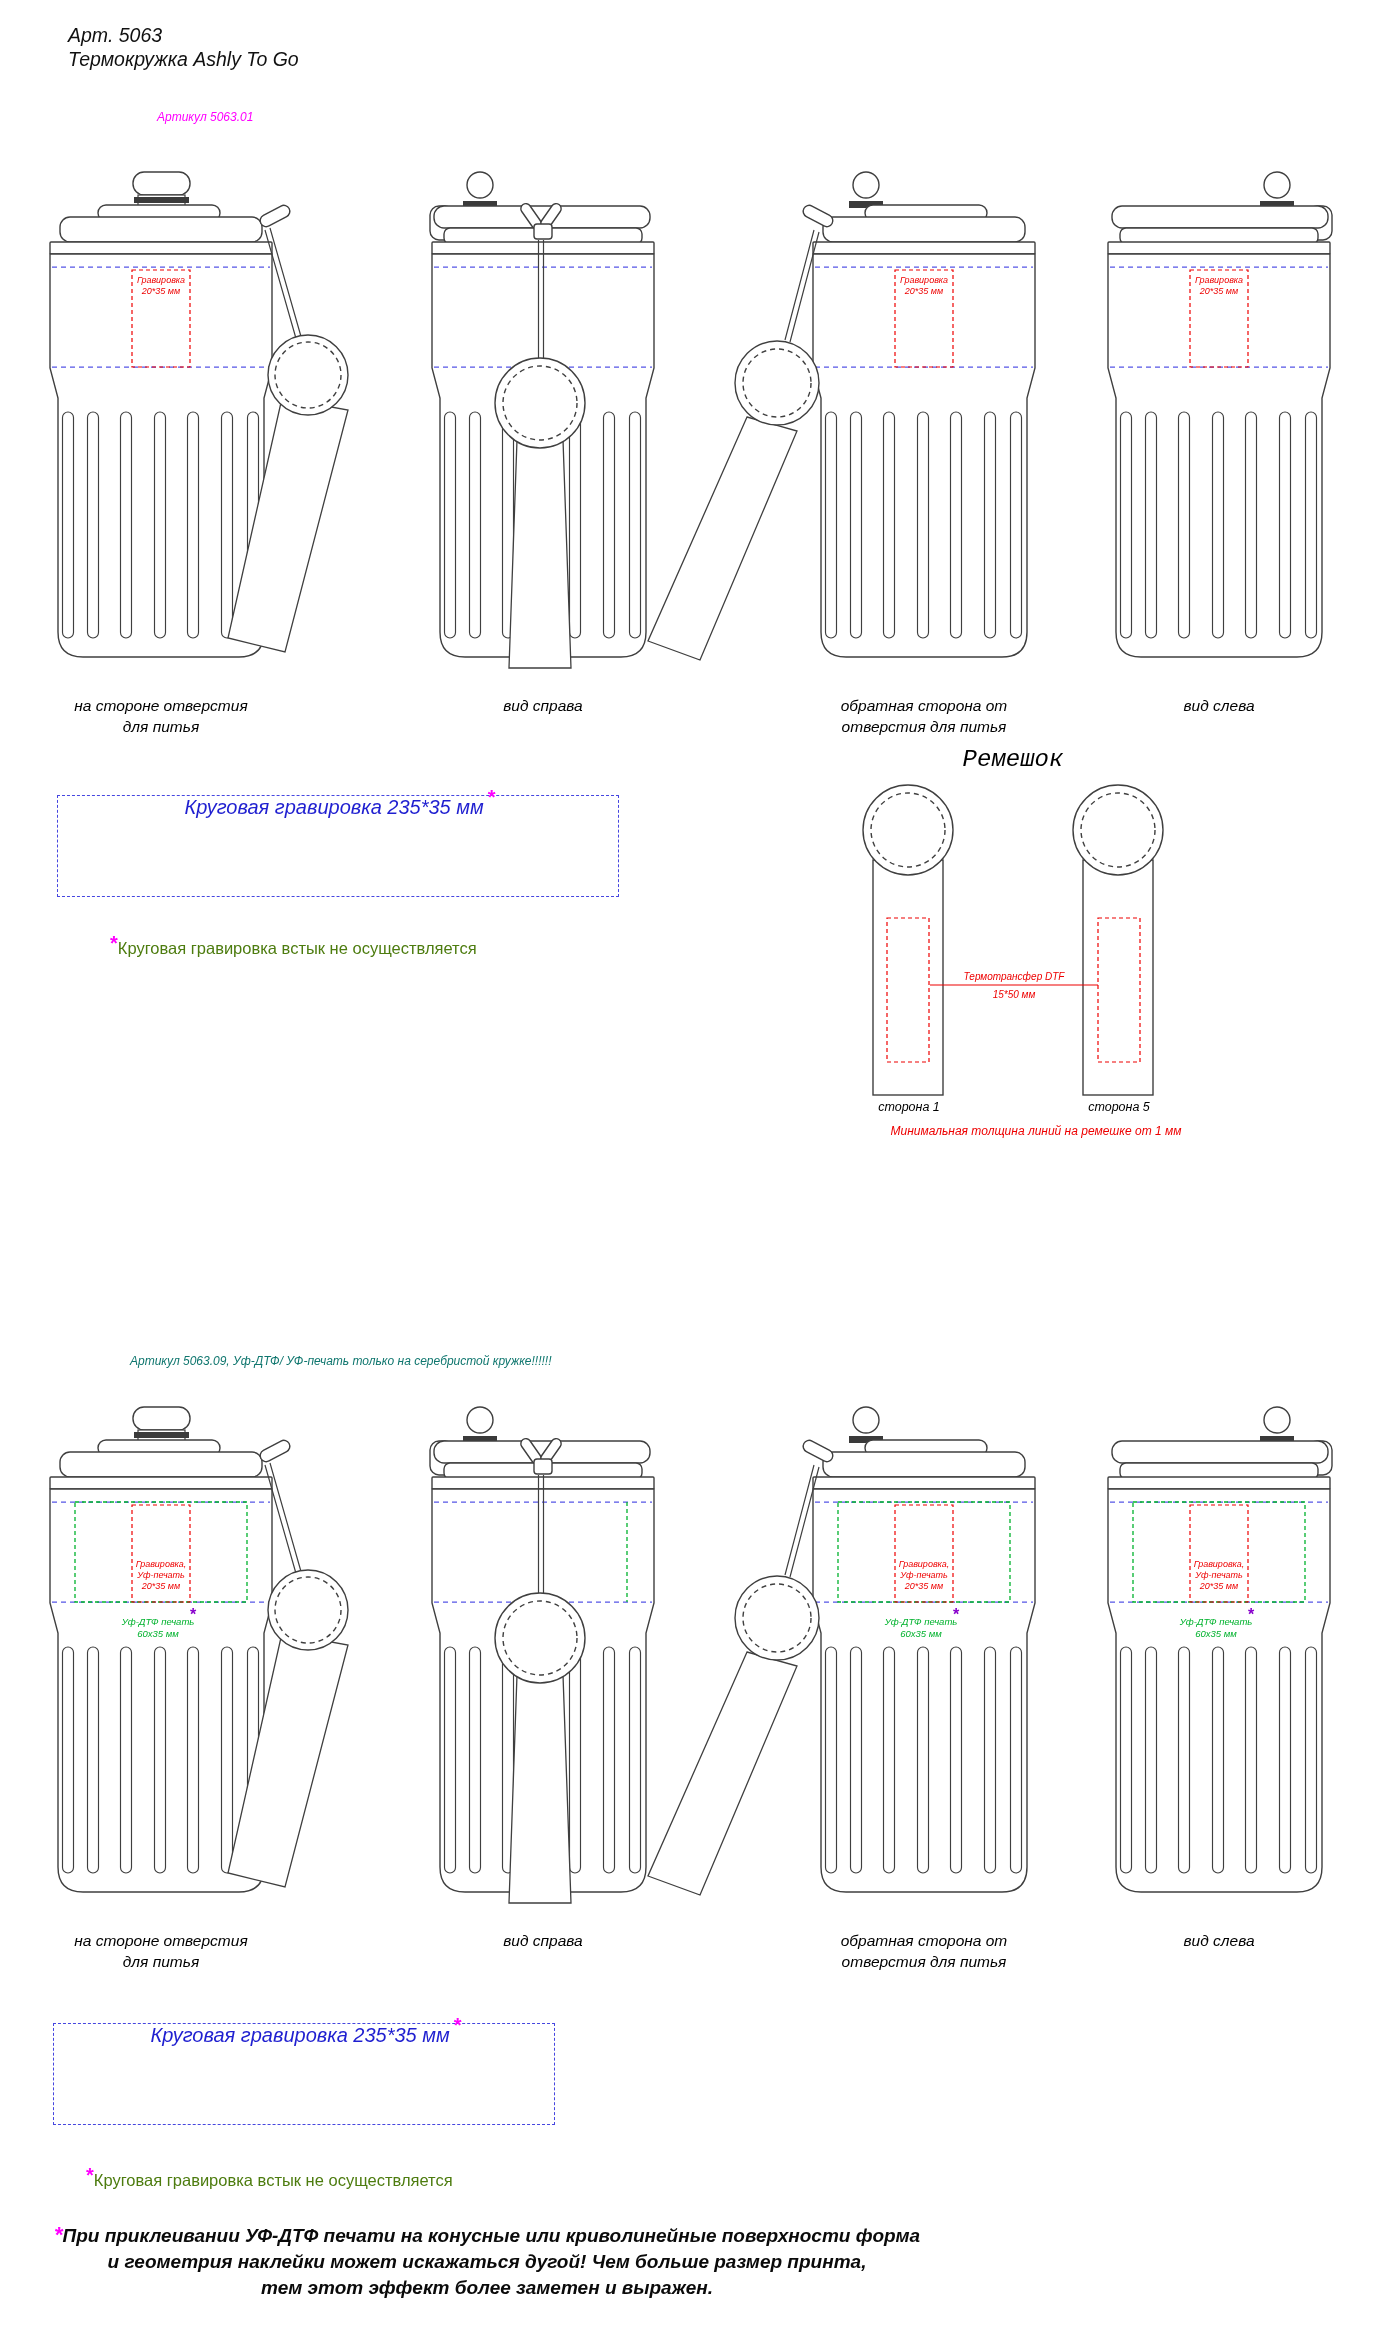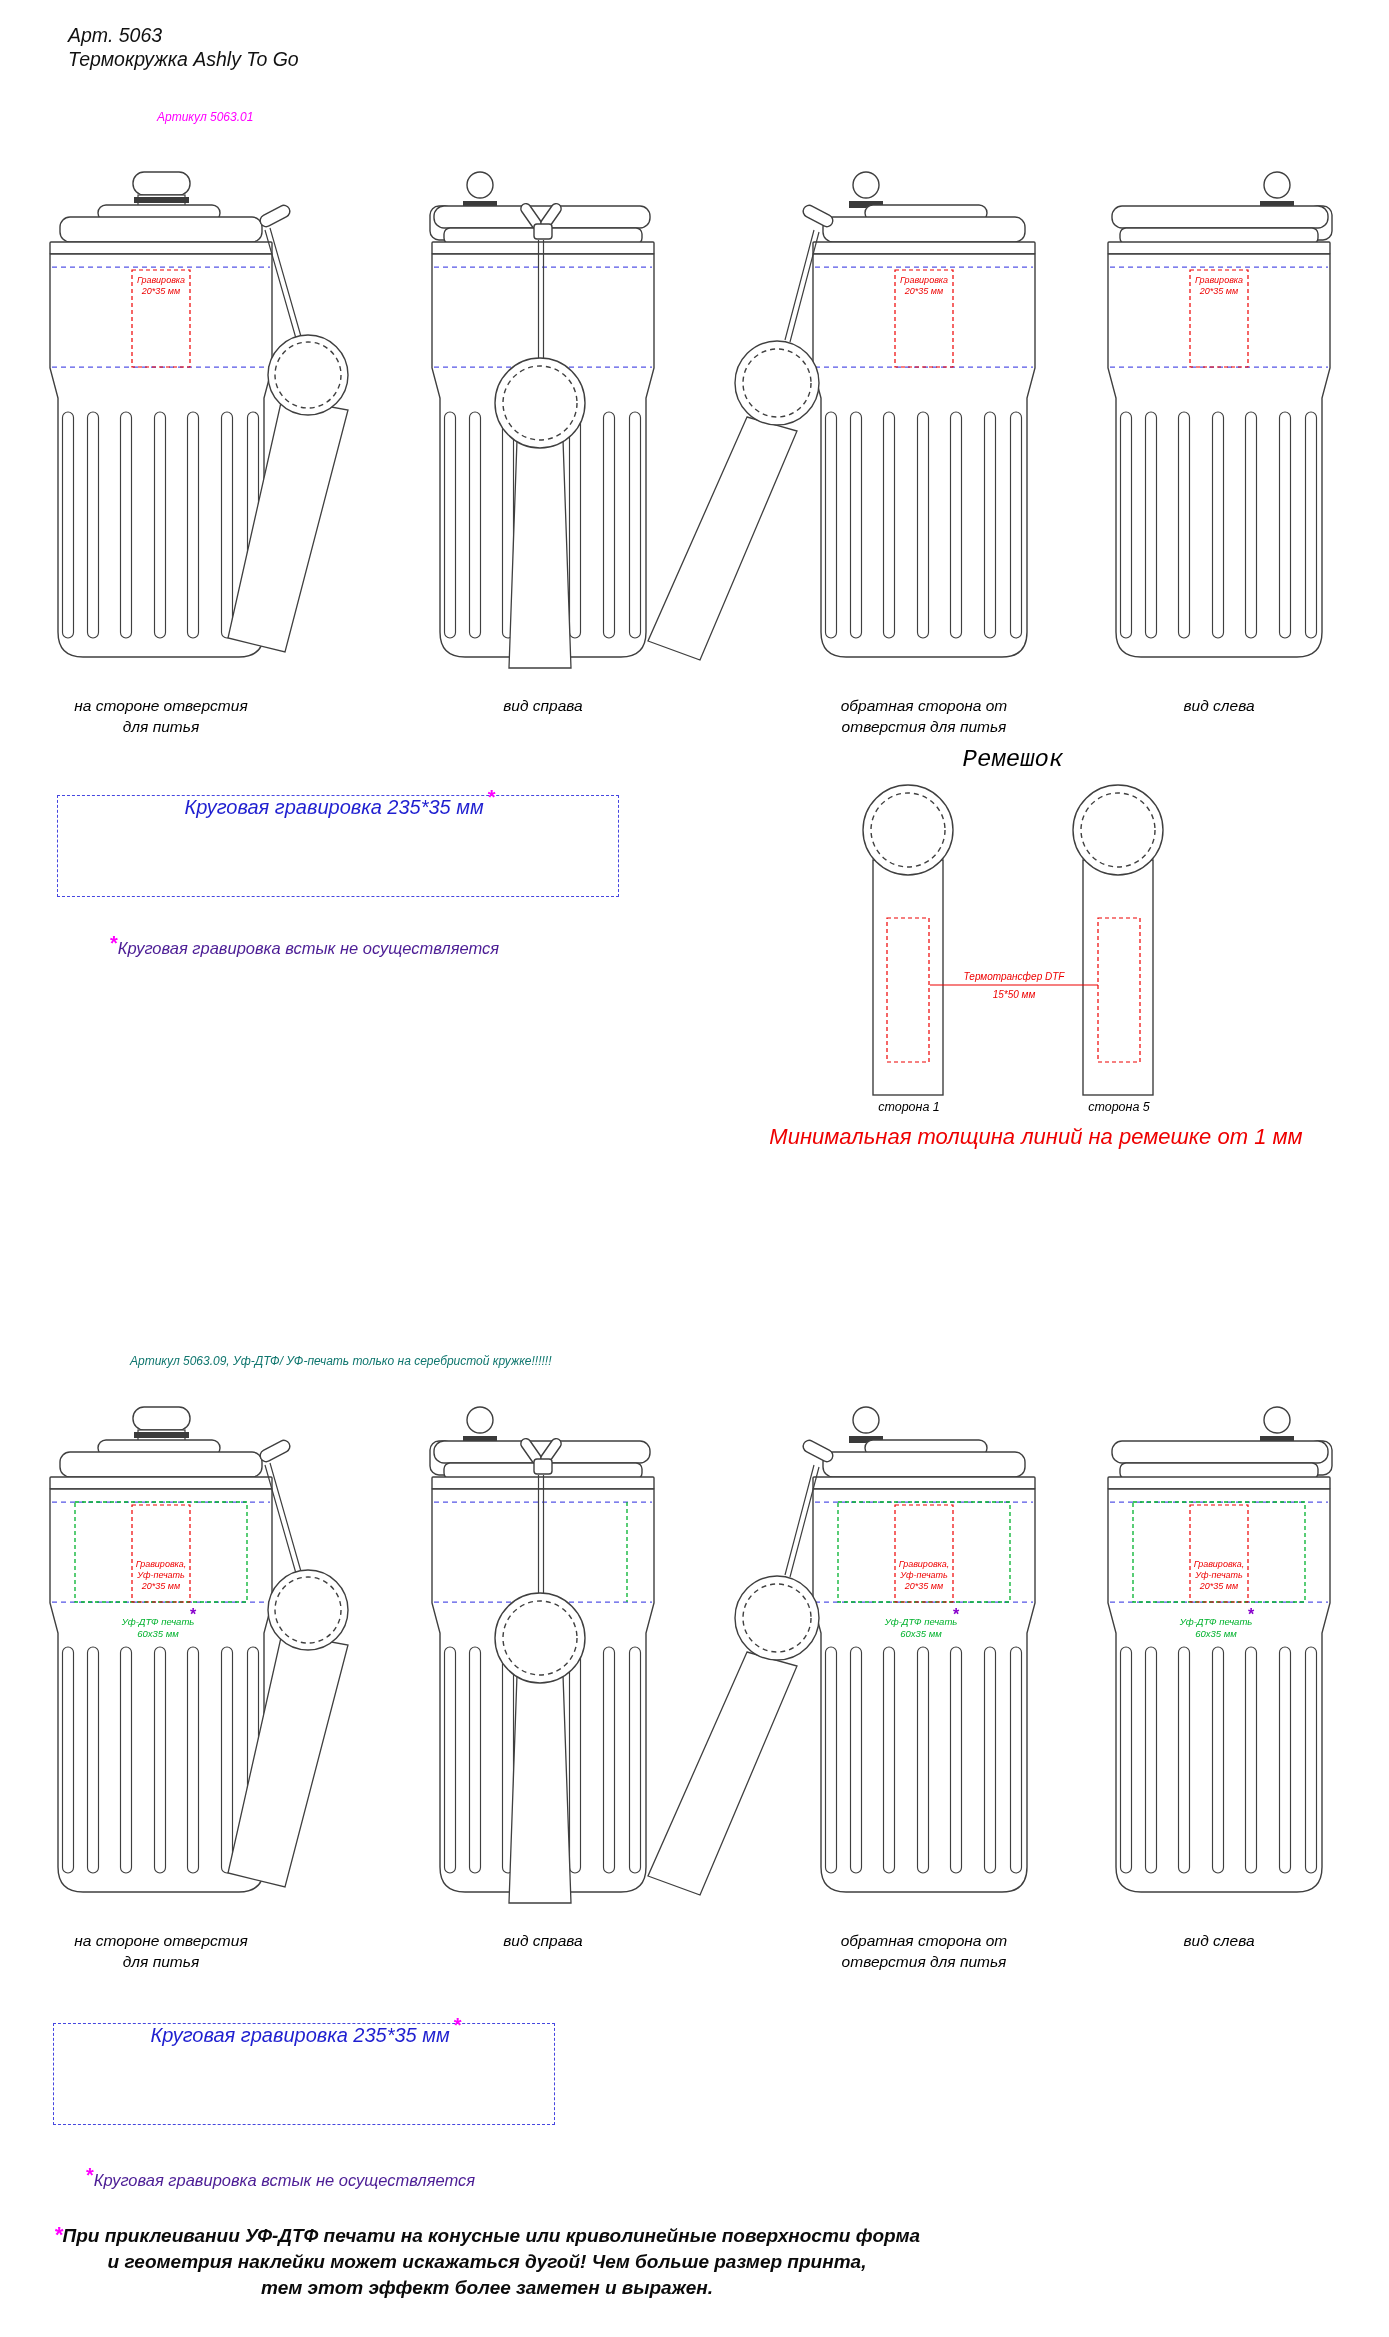--- a/index.html
+++ b/index.html
@@ -8,24 +8,24 @@
   .abs{position:absolute;}
   .doc-title{left:68px;top:23px;font-size:19.5px;line-height:24px;color:#111;font-style:italic;}
   .sec-header{font-size:12px;font-style:italic;font-weight:400;}
   .caption{font-size:15.5px;line-height:21px;color:#000;font-style:italic;text-align:center;
            transform:translateX(-50%);white-space:nowrap;}
   .blue-box{border:1.5px dashed #4646e0;display:flex;align-items:flex-start;justify-content:center;}
   .blue-box .t{font-size:20px;font-style:italic;white-space:nowrap;}
   .ast{font-weight:bold;position:relative;}
   .note{display:flex;align-items:flex-start;}
   .note .ast{font-size:20px;line-height:18px;}
-  .note .t{font-size:16.5px;font-style:italic;color:#4c1d95;margin-top:5px;white-space:nowrap;}
+  .note .t{font-size:16.5px;color:#4d7c0f;margin-top:5px;white-space:nowrap;}
   .strap-title{font-size:24px;font-style:italic;color:#000;transform:translateX(-50%);font-family:Liberation Mono, monospace;}
   .strap-cap{font-size:12.5px;font-style:italic;color:#000;transform:translateX(-50%);white-space:nowrap;}
-  .red-note{font-size:22px;font-style:italic;transform:translateX(-50%);white-space:nowrap;}
+  .red-note{font-size:12px;font-style:italic;transform:translateX(-50%);white-space:nowrap;}
   .footnote{width:920px;text-align:center;font-size:19px;line-height:26px;font-weight:bold;
             font-style:italic;color:#0a0a0a;}
   .footnote .ast{font-size:22px;}
   svg text{font-family:"Liberation Sans",sans-serif;}
 </style>
 </head>
 <body>
 
 <div class="page">
 

